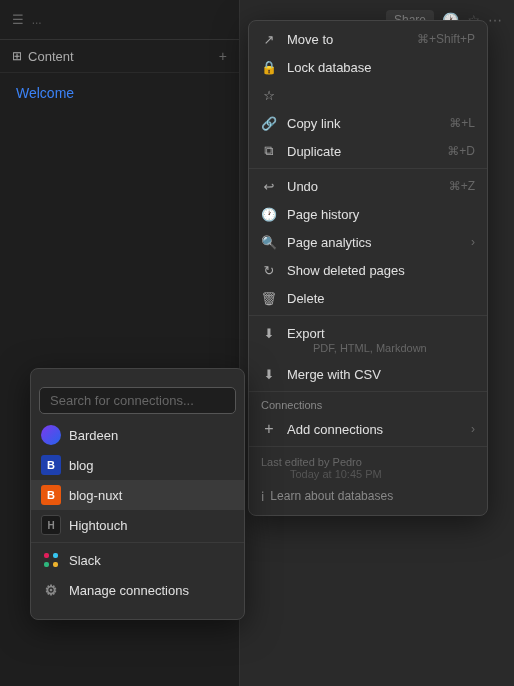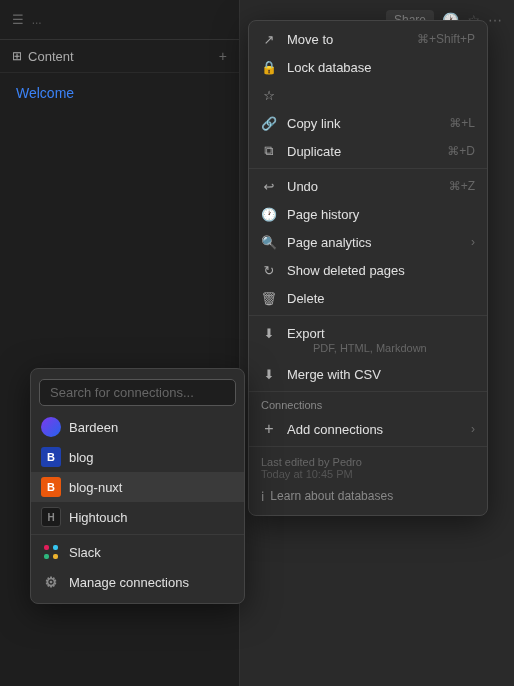--- a/index.html
+++ b/index.html
@@ -177,21 +177,21 @@
 
     
     .connections-popup {
       position: absolute;
       top: 368px;
       left: 30px;
       width: 215px;
       background: #2d2d2d;
       border: 1px solid #444;
       border-radius: 8px;
-      padding: 6px 0;
+      padding: 14px 0;
       box-shadow: 0 8px 32px rgba(0,0,0,0.5);
       z-index: 200;
     }
 
     .search-box {
       margin: 4px 8px 6px;
       background: #1e1e1e;
       border: 1px solid #555;
       border-radius: 5px;
       padding: 5px 10px;
@@ -429,21 +429,21 @@
       <span class="menu-icon" style="color:#aaa; font-size:16px;">+</span>
       <span>Add connections</span>
     </div>
     <span class="menu-arrow">›</span>
   </div>
 
   <div class="menu-divider"></div>
 
   <div class="last-edited">
     <div>Last edited by Pedro</div>
-    <div style="color:#555;">Today at 10:45 PM</div>
+    <div style="color:#555;margin-left:29px;">Today at 10:45 PM</div>
   </div>
 
   <div class="learn-databases">
     <span style="font-size:13px;">ℹ</span>
     <span>Learn about databases</span>
   </div>
 </div>
 
 <div class="connections-popup">
   <input class="search-box" type="text" placeholder="Search for connections..." style="">

